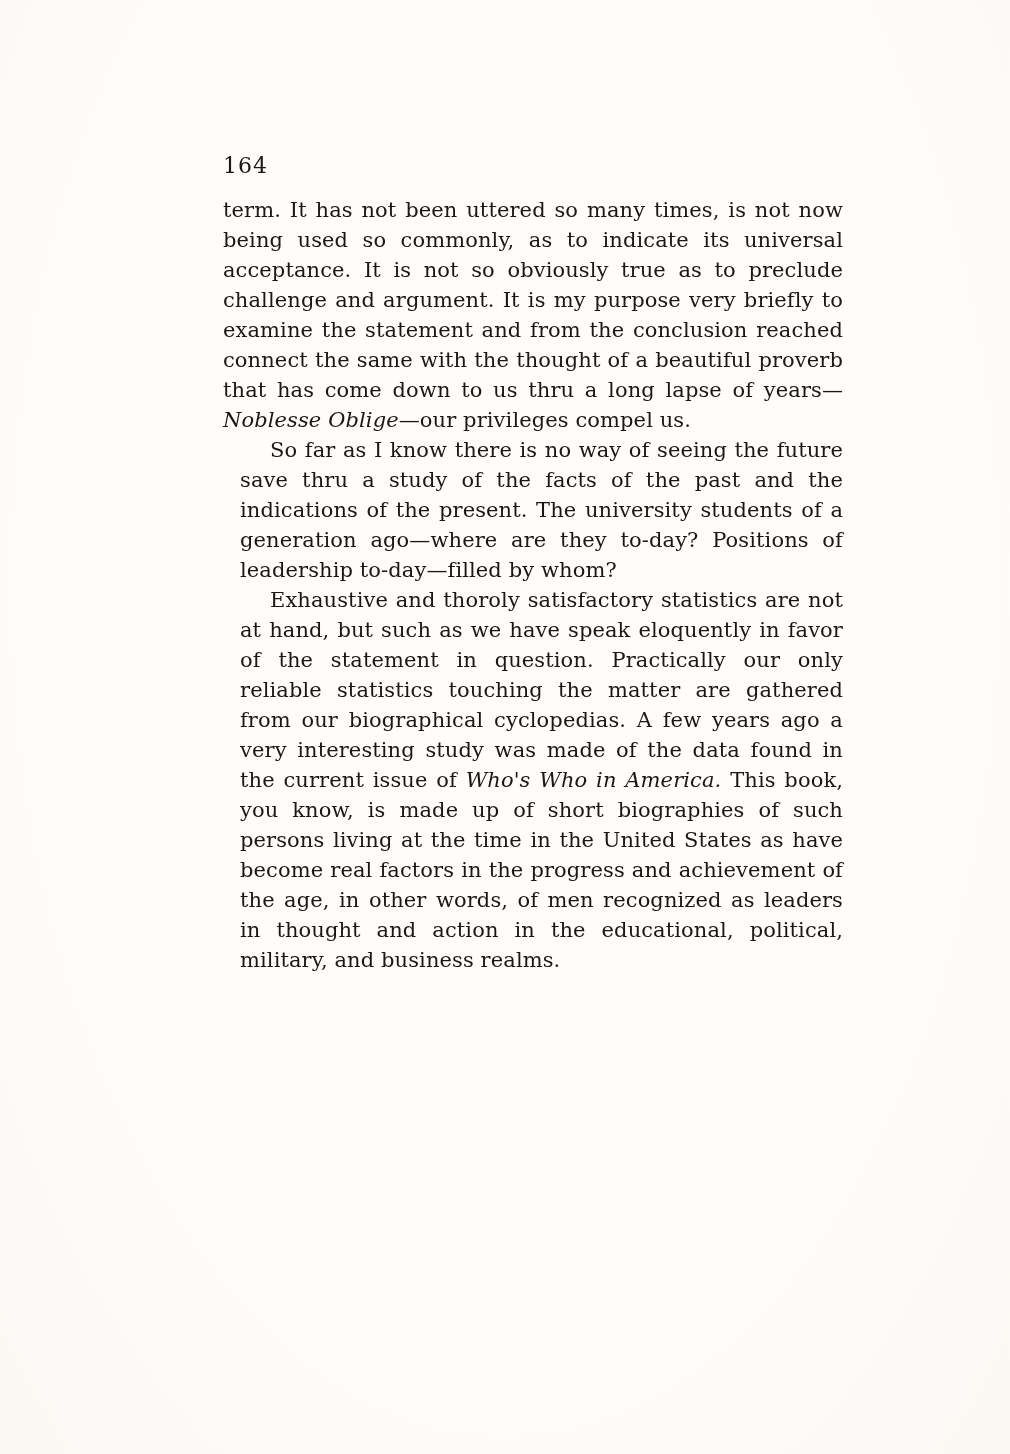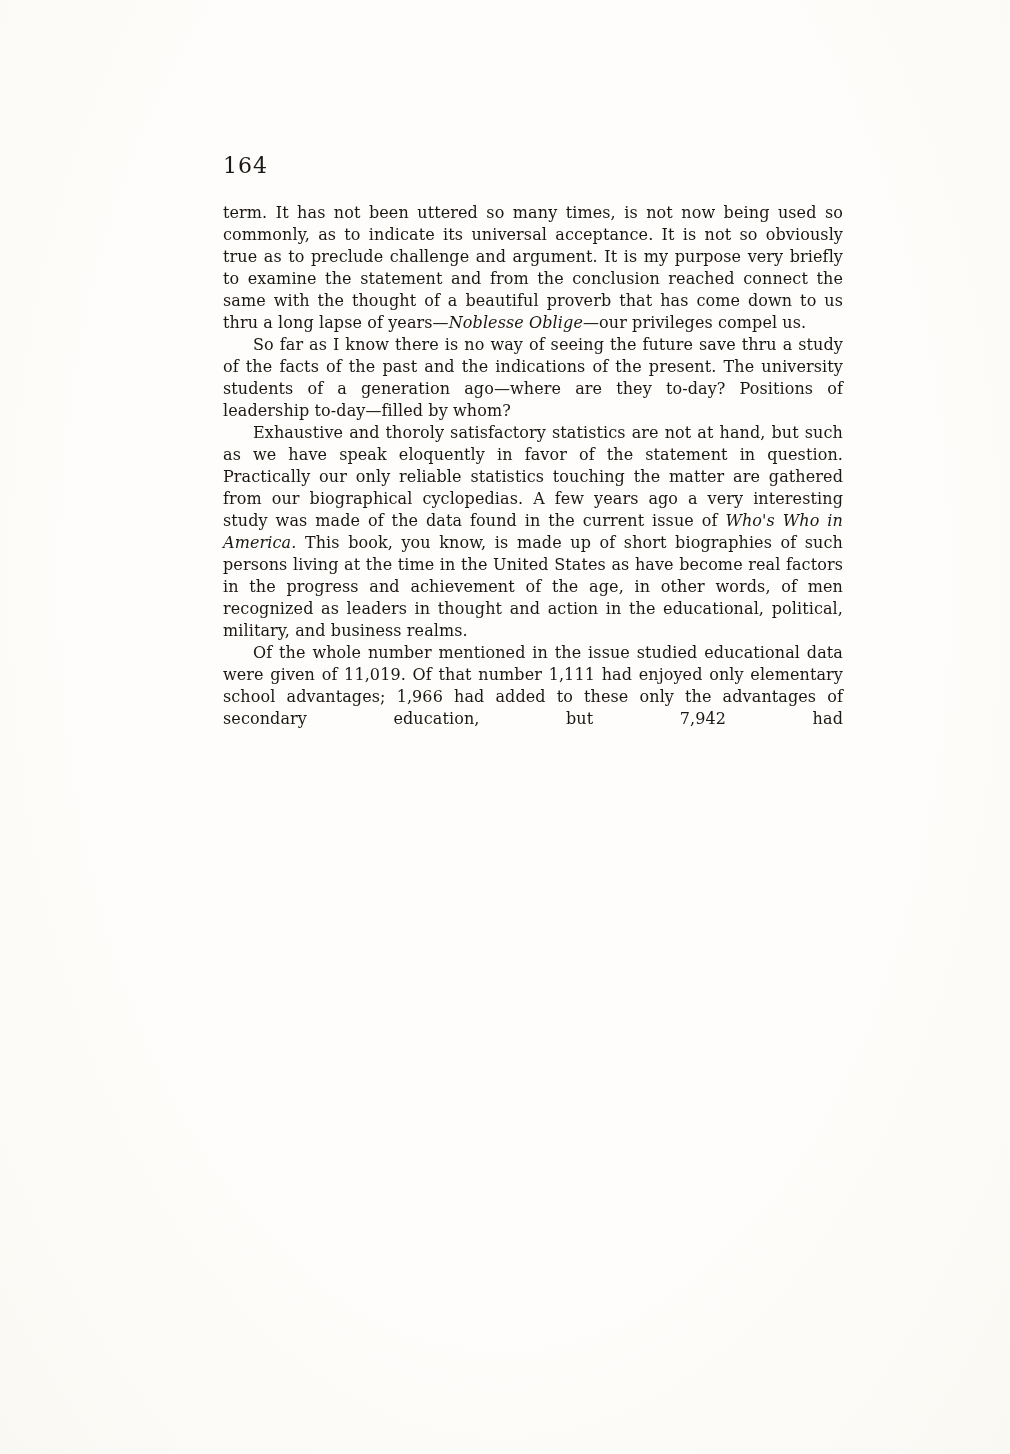--- a/index.html
+++ b/index.html
@@ -27,61 +27,61 @@
     position: absolute;
     left: 223px;
     top: 152px;
     width: 620px;
   }
   .page-header {
     display: flex;
     align-items: baseline;
     font-size: 22px;
     line-height: 28px;
-    margin-bottom: 22px;
+    margin-bottom: 15px;
     white-space: nowrap;
     text-align: center;
   }
   .page-number {
     letter-spacing: 1px;
     margin-right: 64px;
   }
   .running-title {
     font-style: italic;
     letter-spacing: 0.6px;
     word-spacing: 7px;
   }
   .text-block {
-    font-size: 16px;
-    line-height: 22px;
+    font-size: 21px;
+    line-height: 30px;
     text-align: justify;
     letter-spacing: 0.1px;
   }
   .para {
     margin: 0;
     padding: 0;
   }
   .para.indent {
     text-indent: 30px;
+    margin-left: 17px;
   }
   .para.jlast {
     text-align-last: justify;
   }
   .para em {
     font-style: italic;
   }
 </style>
 </head>
 <body>
 
 <div class="scan-page">
   <div class="content">
     <div class="page-header">
       <span class="page-number">164</span>
     </div>
     <div class="text-block">
         <p class="para"><span>term.  It has not been uttered so many times, is not now being used so commonly, as to indicate its universal acceptance.  It is not so obviously true as to preclude challenge and argument.  It is my purpose very briefly to examine the statement and from the conclusion reached connect the same with the thought of a beautiful proverb that has come down to us thru a long lapse of years—</span><em>Noblesse Oblige</em><span>—our privileges compel us.</span></p>
         <p class="para indent"><span>So far as I know there is no way of seeing the future save thru a study of the facts of the past and the indications of the present.  The university students of a generation ago—where are they to-day?    Positions of leadership to-day—filled by whom?</span></p>
         <p class="para indent"><span>Exhaustive and thoroly satisfactory statistics are not at hand, but such as we have speak eloquently in favor of the statement in question.  Practically our only reliable statistics touching the matter are gathered from our biographical cyclopedias.  A few years ago a very interesting study was made of the data found in the current issue of </span><em>Who's Who in America.</em><span>  This book, you know, is made up of short biographies of such persons living at the time in the United States as have become real factors in the progress and achievement of the age, in other words, of men recognized as leaders in thought and action in the educational, political, military, and business realms.</span></p>
-        <p class="para indent jlast"><span>Of the whole number mentioned in the issue studied educational data were given of 11,019.  Of that number 1,111 had enjoyed only elementary school advantages; 1,966 had added to these only the advantages of secondary education, but 7,942 had</span></p>
       </div>
   </div>
 </div>
 
 </body></html>

